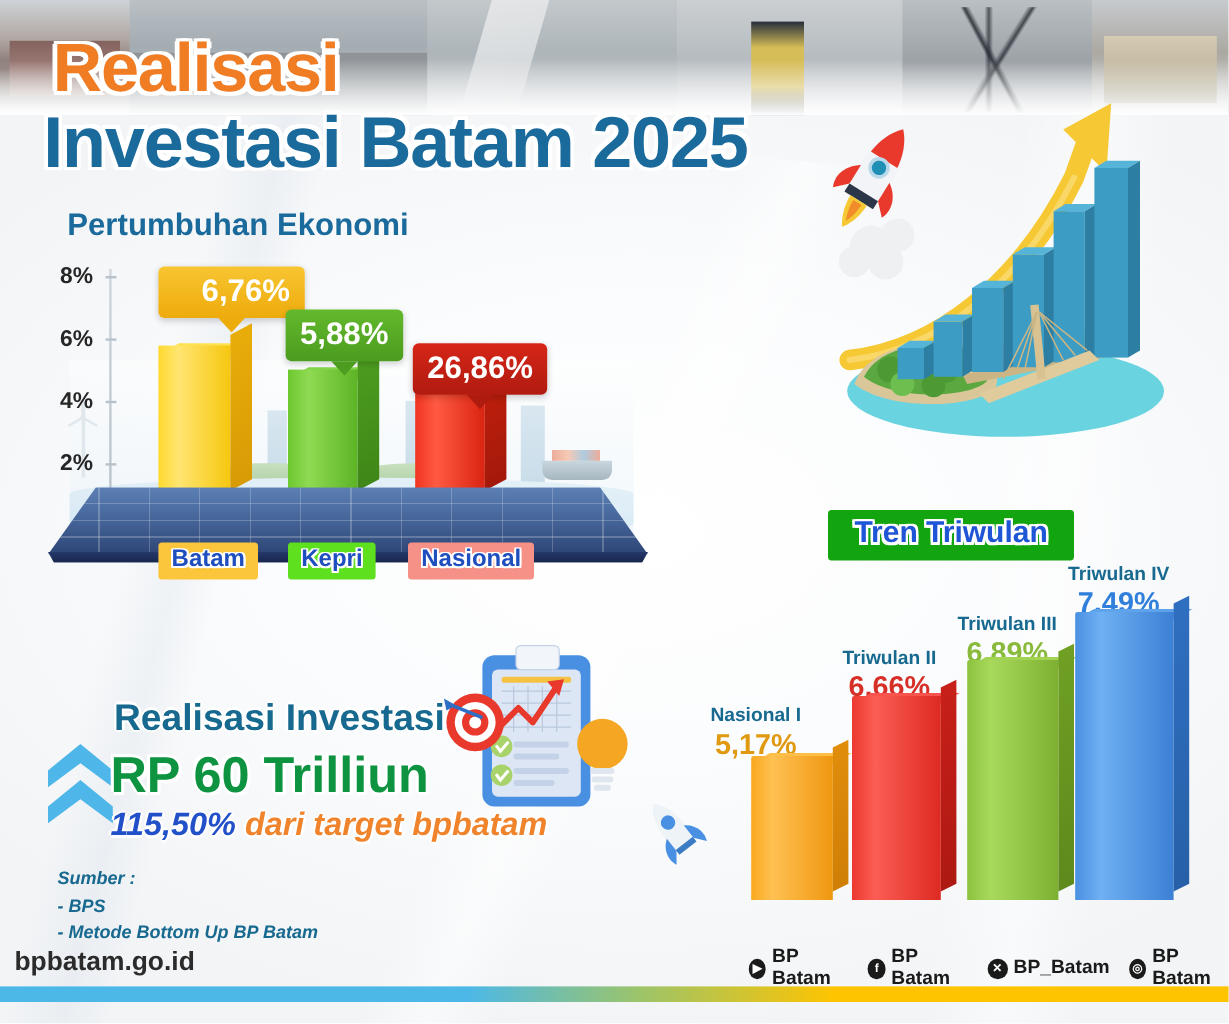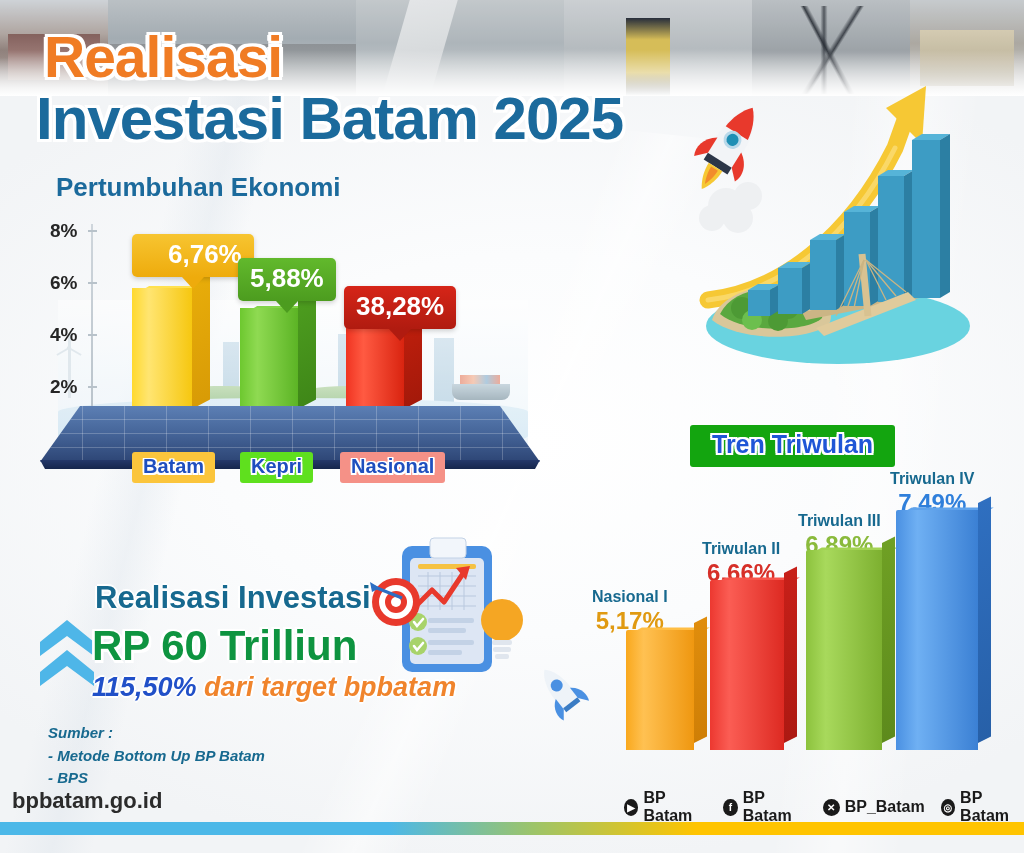--- a/index.html
+++ b/index.html
@@ -294,30 +294,30 @@
       <div class="top" style="background:#ff4a33;"></div>
       <div class="front" style="background:linear-gradient(90deg,#f03421 0%,#ff5a42 30%,#d92410 100%);"></div>
       <div class="side" style="background:linear-gradient(180deg,#c11f0d,#a4190a);"></div>
     </div>
 
     <div id="platform">
       <div class="plat-top"></div>
       <div class="plat-edge"></div>
     </div>
 
-    <div class="callout" style="left:104px;top:24px;background:linear-gradient(180deg,#f7c531,#eeab0c);padding-left:36px;">
+    <div class="callout" style="left:104px;top:12px;background:linear-gradient(180deg,#f7c531,#eeab0c);padding-left:36px;">
       <span>6,76%</span>
       <span class="tail" style="border-top:12px solid #eeab0c;"></span>
     </div>
     <div class="callout" style="left:210px;top:48px;background:linear-gradient(180deg,#62b92c,#4c9c1f);">
       <span>5,88%</span>
       <span class="tail" style="border-top:12px solid #4c9c1f;"></span>
     </div>
     <div class="callout" style="left:316px;top:76px;background:linear-gradient(180deg,#d62518,#b01b10);">
-      <span>38,28%</span>
+      <span>26,86%</span>
       <span class="tail" style="border-top:12px solid #b01b10;"></span>
     </div>
 
     <div class="catlabel" style="left:104px;top:242px;background:#fbc53c;">Batam</div>
     <div class="catlabel" style="left:212px;top:242px;background:#5fe01e;">Kepri</div>
     <div class="catlabel" style="left:312px;top:242px;background:#f59187;">Nasional</div>
   </div>
 
   <div id="tren-badge">Tren Triwulan</div>
 
@@ -424,22 +424,22 @@
 
       <circle cx="134" cy="84" r="21" fill="#f5a623"></circle>
       <rect x="124" y="104" width="20" height="5" rx="2" fill="#e0e6ee"></rect>
       <rect x="125" y="111" width="18" height="5" rx="2" fill="#e0e6ee"></rect>
       <rect x="127" y="118" width="14" height="5" rx="2" fill="#e0e6ee"></rect>
     </svg>
   </div>
 
   <div id="source">
     <div>Sumber :</div>
+    <div>- BPS</div>
     <div>- Metode Bottom Up BP Batam</div>
-    <div>- BPS</div>
   </div>
 
   <div id="website">bpbatam.go.id</div>
 
   <div id="socials">
     <div class="social">
       <span class="sico">▶</span>
       <span class="sname">BP Batam</span>
     </div>
     <div class="social">

